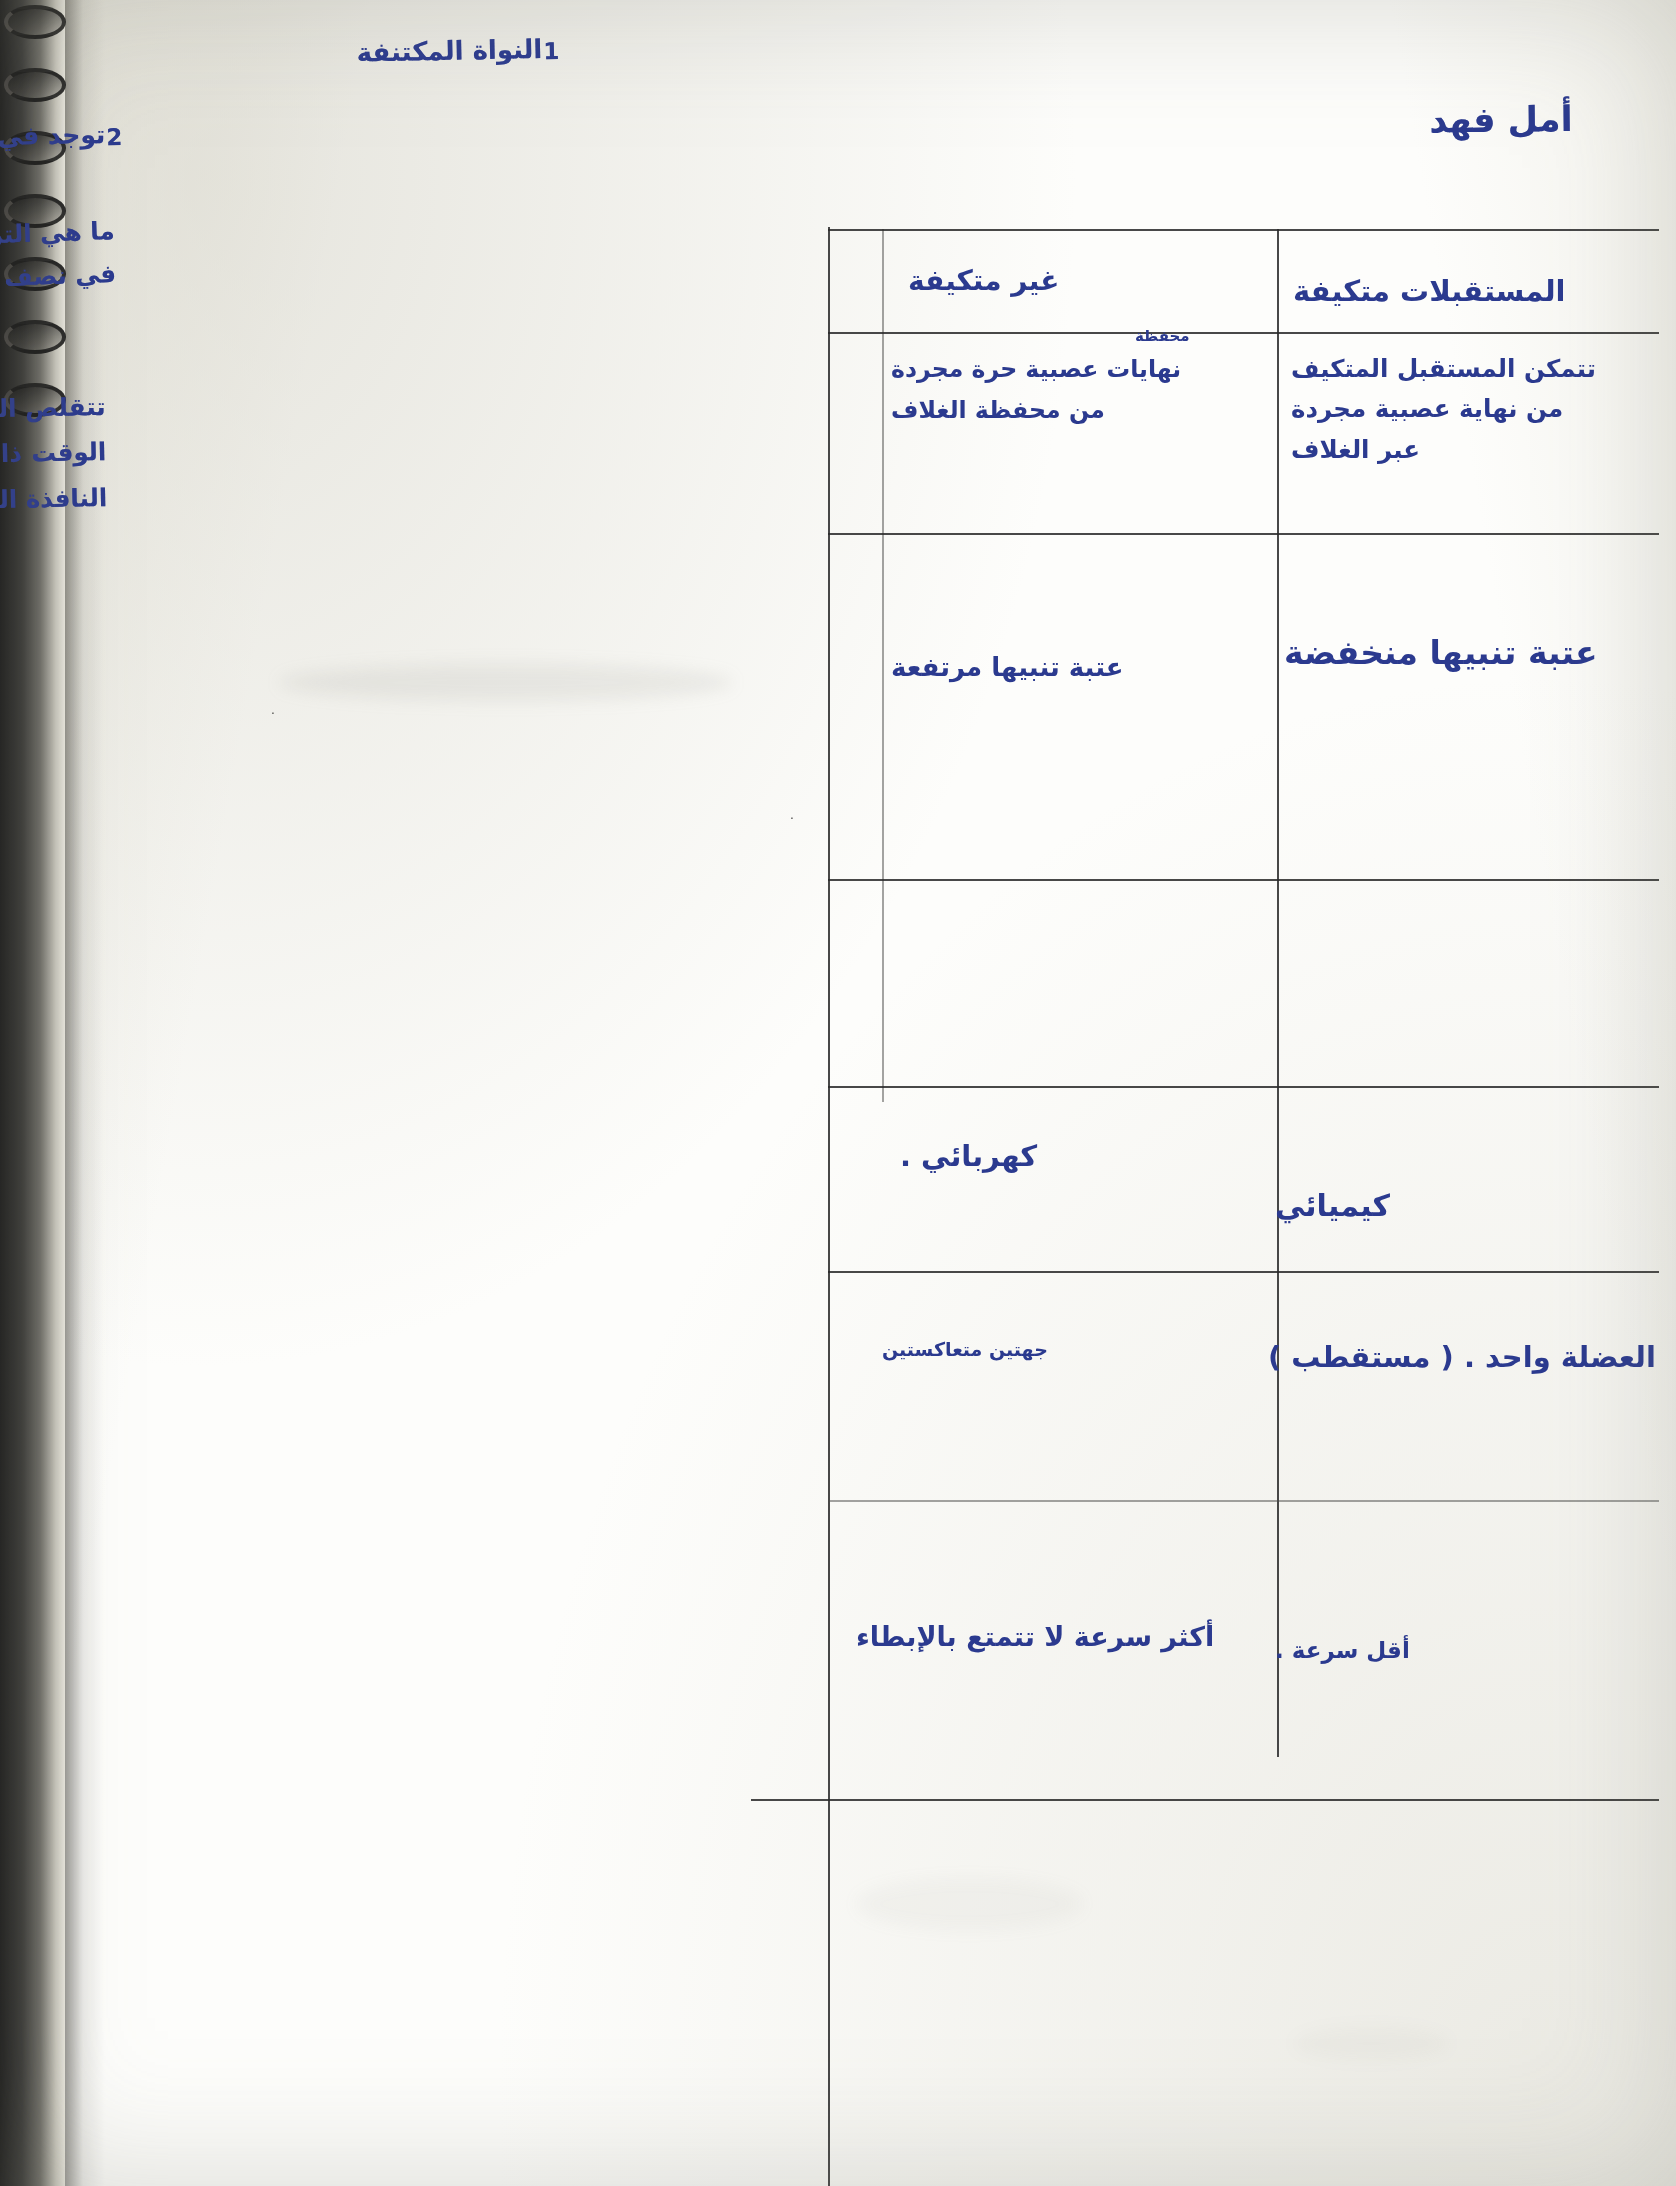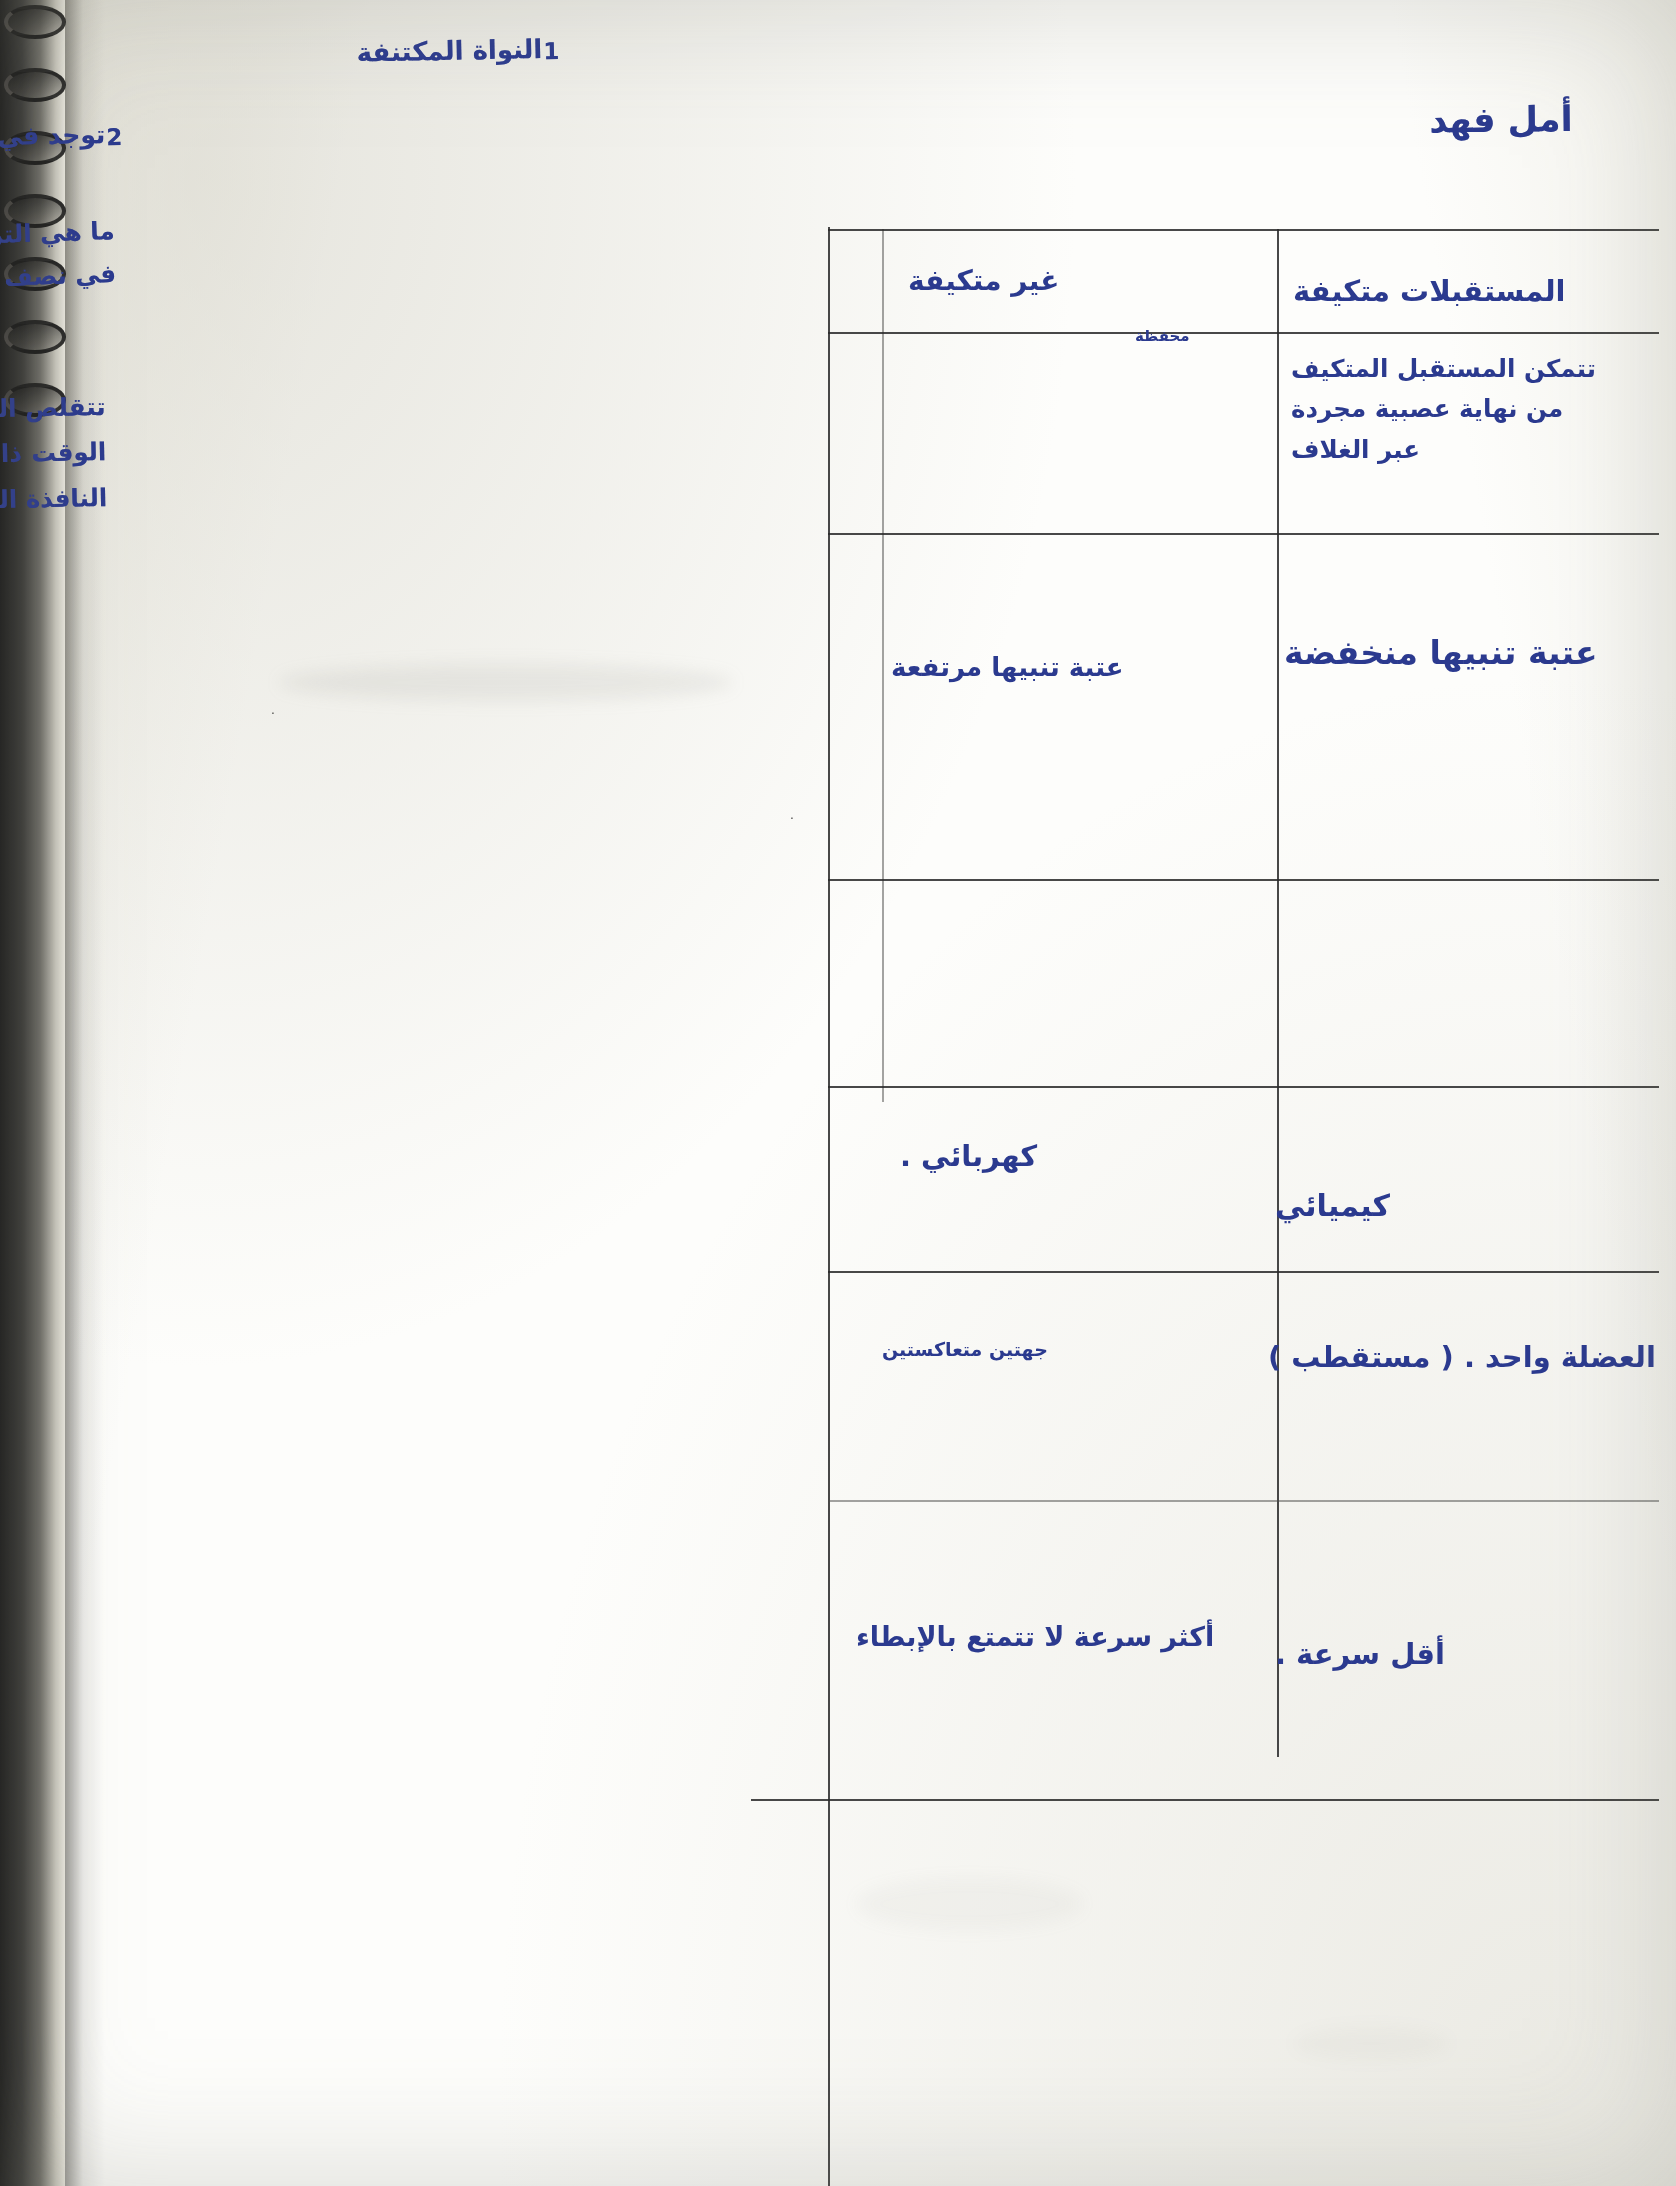--- a/index.html
+++ b/index.html
@@ -165,34 +165,36 @@
   <div class="rule h faint" style="left:828px; top:1500px; width:831px;"></div>
   <div class="rule h" style="left:751px; top:1799px; width:908px;"></div>
 
   <div class="cell" style="left:1293px; top:258px; width:349px; font-size:29px; letter-spacing:2.6px;margin-top:12px;">المستقبلات متكيفة</div>
   <div class="cell" style="left:908px; top:260px; width:349px; font-size:28px; letter-spacing:2.6px;">غير متكيفة</div>
 
   <div class="cell" style="left:1291px; top:349px; width:358px; font-size:24.5px; line-height:1.65;">تتمكن المستقبل المتكيف
 من نهاية عصبية مجردة
 عبر الغلاف</div>
   <div class="cell" style="left:1135px; top:325px; width:140px; font-size:15px;">محفظة</div>
+  <div class="cell" style="left:891px; top:349px; width:376px; font-size:23.6px; line-height:1.75;">نهايات عصبية حرة مجردة
+من محفظة الغلاف</div>
 
   <div class="cell" style="left:1284px; top:628px; width:367px; font-size:33px;">عتبة تنبيها منخفضة</div>
   <div class="cell" style="left:891px; top:648px; width:367px; font-size:26px;">عتبة تنبيها مرتفعة</div>
 
   <div class="cell" style="left:1284px; top:952px; width:367px; font-size:26px;"></div>
   <div class="cell" style="left:891px; top:952px; width:367px; font-size:26px;"></div>
 
   <div class="cell" style="left:1275px; top:1135px; width:367px; font-size:30px;margin-top:48px;">كيميائي</div>
   <div class="cell" style="left:900px; top:1135px; width:367px; font-size:29px;">كهربائي .</div>
 
   <div class="cell" style="left:1268px; top:1336px; width:393px; font-size:29px;">العضلة واحد . ( مستقطب )</div>
   <div class="cell" style="left:882px; top:1335px; width:384px; font-size:19px;">جهتين متعاكستين</div>
 
-  <div class="cell" style="left:1275px; top:1633px; width:376px; font-size:29px;">أقل سرعة .</div>
+  <div class="cell" style="left:1275px; top:1633px; width:376px; font-size:23px;">أقل سرعة .</div>
   <div class="cell" style="left:856px; top:1617px; width:419px; font-size:27px;">أكثر سرعة لا تتمتع بالإبطاء</div>
 
   <div class="tiny-mark" style="left:790px; top:812px;">·</div>
   <div class="tiny-mark" style="left:271px; top:707px;">·</div>
 
   <div class="vignette"></div>
 </div>
 
 
 </body></html>

